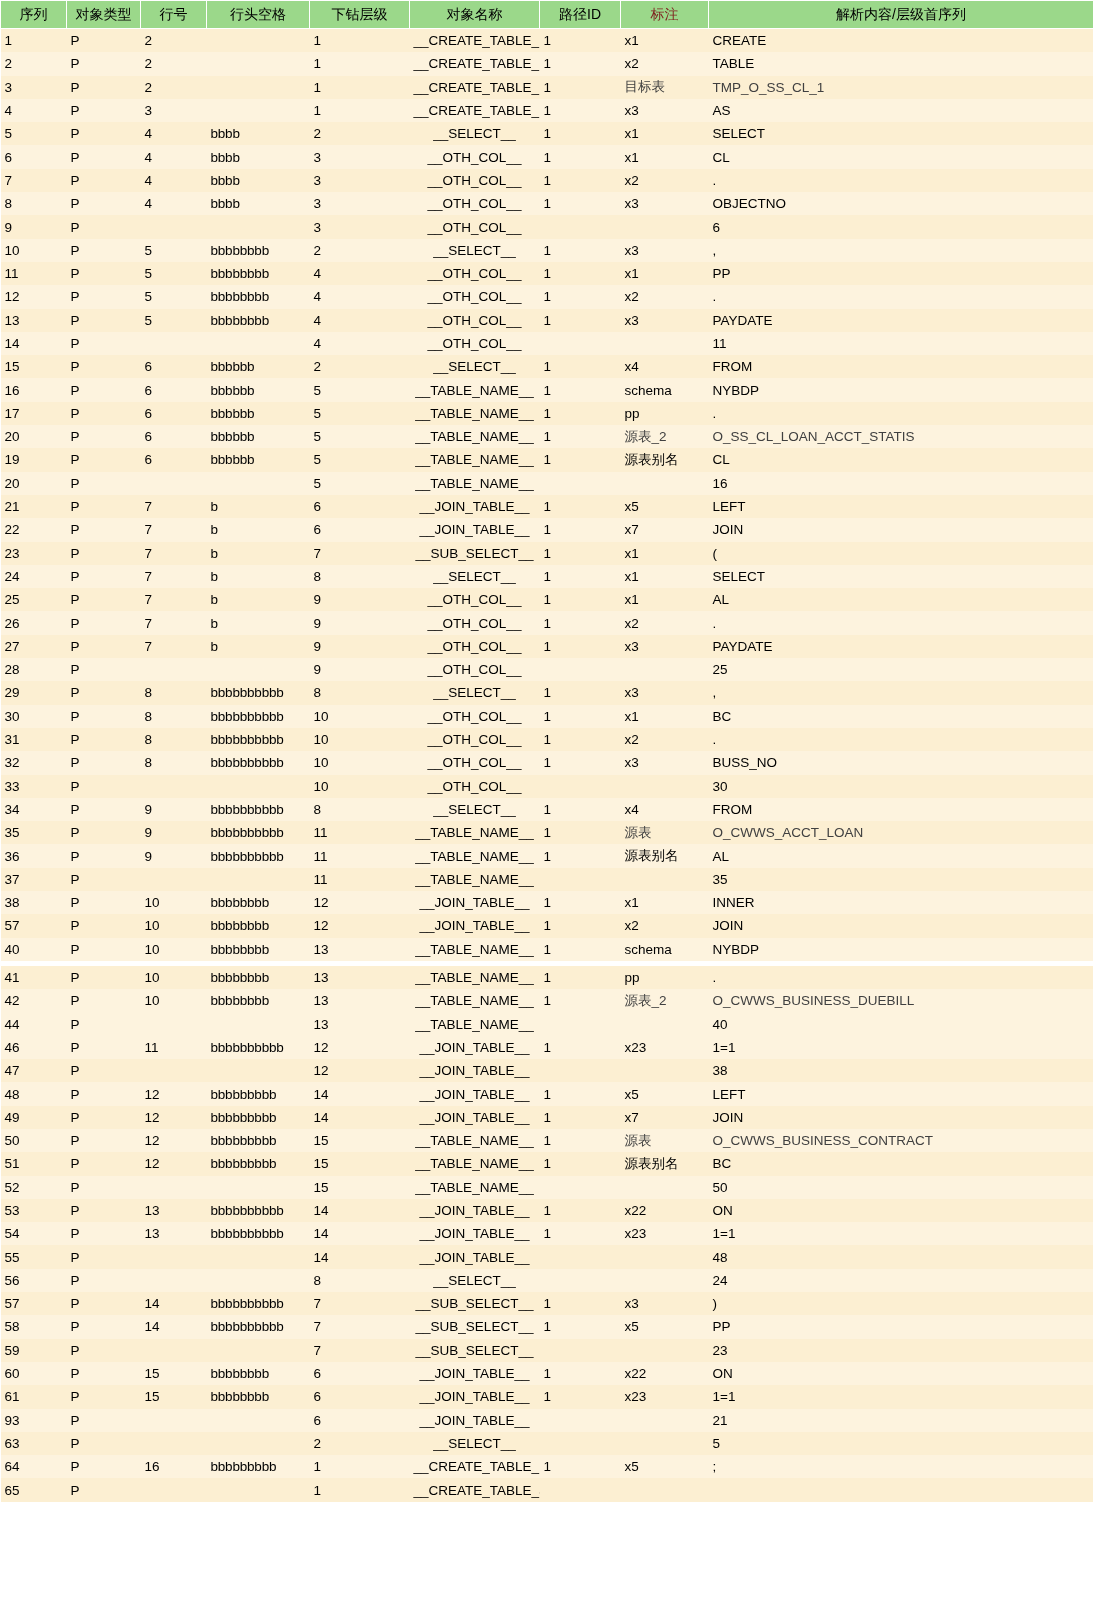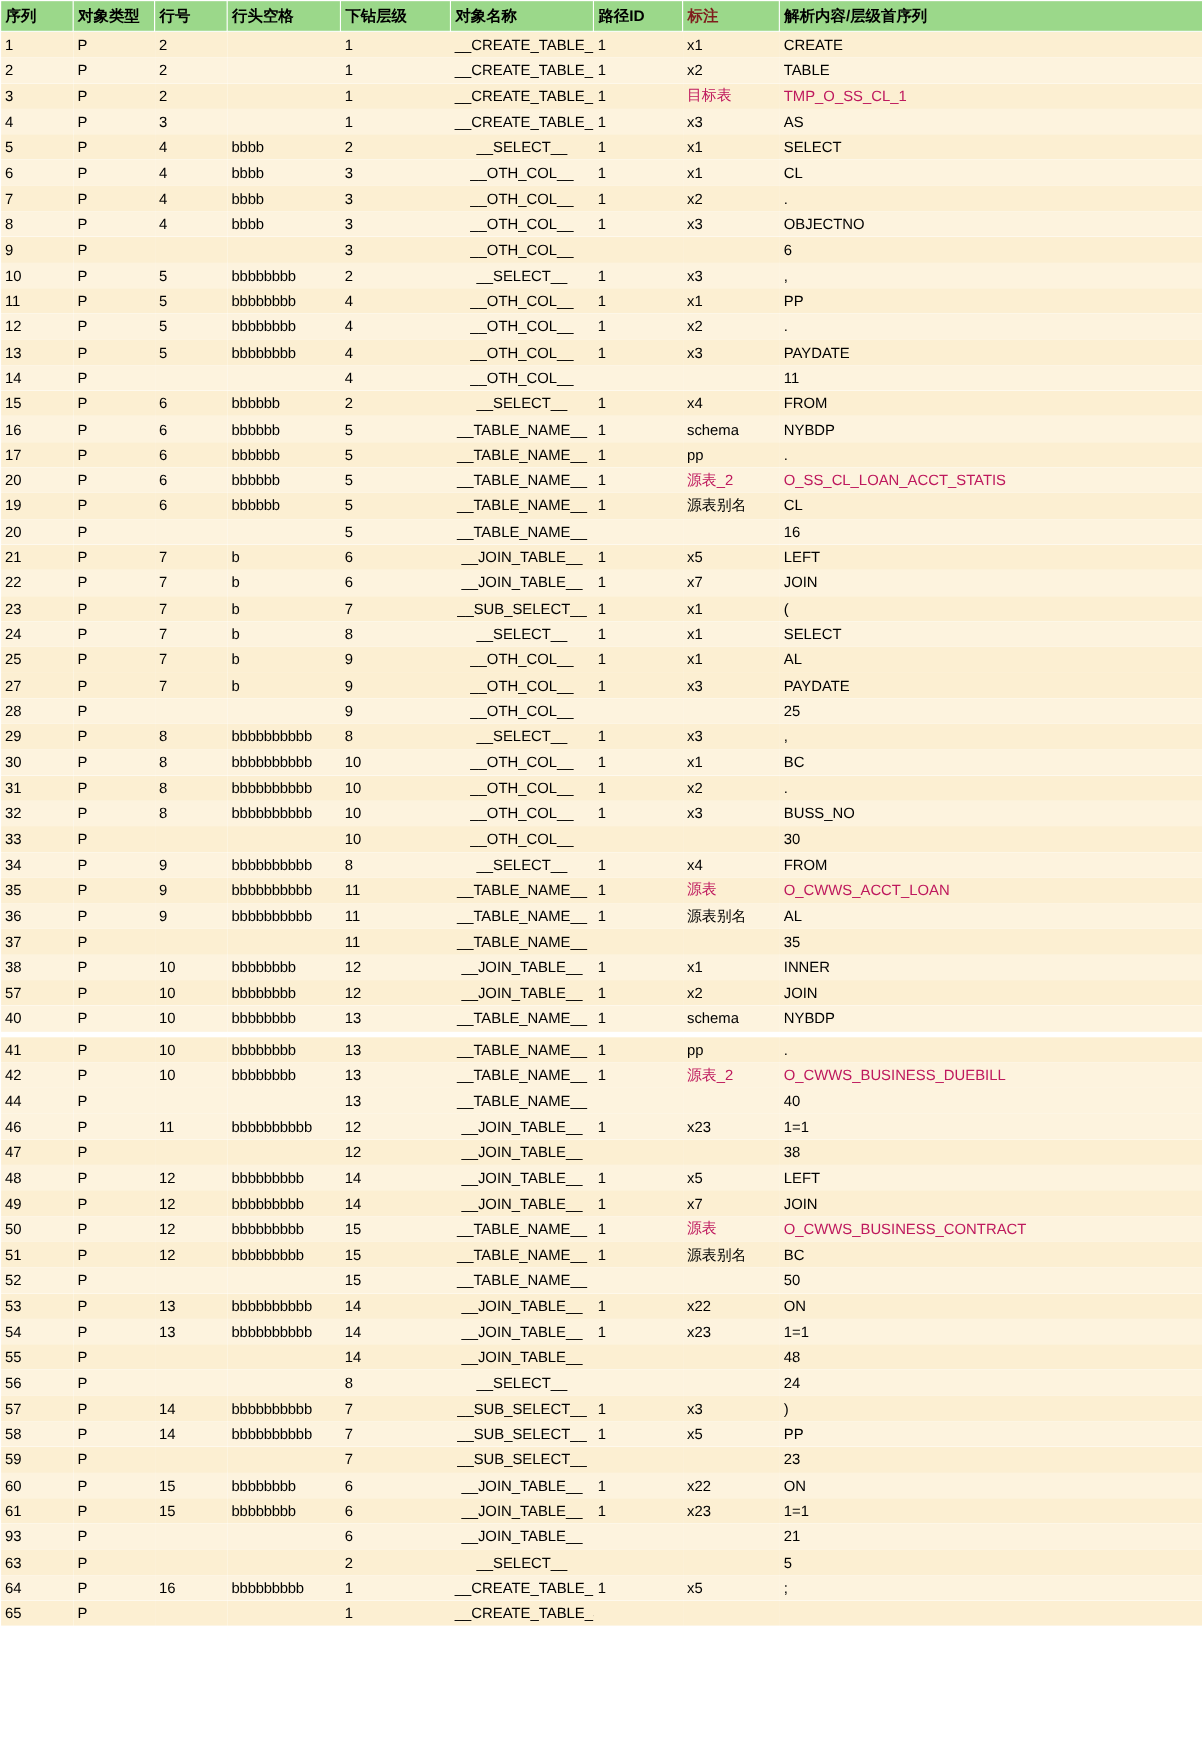--- a/index.html
+++ b/index.html
@@ -17,26 +17,26 @@
     box-sizing: border-box;
   }
   table.grid {
     border-collapse: collapse;
     width: 1093px;
     table-layout: fixed;
   }
   table.grid th {
     background: #9bd88a;
     border: 1px solid #ffffff;
-    font-weight: bold;
+    font-weight: normal;
     font-size: 14px;
     color: #000000;
     height: 27px;
     padding: 0 4px;
-    text-align: left;
+    text-align: center;
     white-space: nowrap;
   }
   table.grid th.accent {
     color: #7f1d1d;
   }
   table.grid td {
     border: 0;
     height: 23.3px;
     padding: 0 4px;
     vertical-align: middle;
@@ -48,21 +48,21 @@
   tr.sep td { background: #ffffff; height: 5px; padding: 0; }
   td.c-seq { text-align: left; }
   td.c-type { text-align: left; }
   td.c-line { text-align: left; }
   td.c-indent { text-align: left; letter-spacing: -0.2px; }
   td.c-level { text-align: left; }
   td.c-objname { text-align: center; }
   td.c-pathid { text-align: left; }
   td.c-mark { text-align: left; }
   td.c-content { text-align: left; }
-  .red { color: #be185d; }
+  .red { color: #404040; }
   
   col.w-seq { width: 66px; }
   col.w-type { width: 74px; }
   col.w-line { width: 66px; }
   col.w-indent { width: 103px; }
   col.w-level { width: 100px; }
   col.w-objname { width: 130px; }
   col.w-pathid { width: 81px; }
   col.w-mark { width: 88px; }
   col.w-content { width: 385px; }
@@ -365,20 +365,31 @@
           <td class="c-seq">25</td>
           <td class="c-type">P</td>
           <td class="c-line">7</td>
           <td class="c-indent">b</td>
           <td class="c-level">9</td>
           <td class="c-objname">__OTH_COL__</td>
           <td class="c-pathid">1</td>
           <td class="c-mark">x1</td>
           <td class="c-content">AL</td>
         </tr>
+        <tr class="band-b">
+          <td class="c-seq">26</td>
+          <td class="c-type">P</td>
+          <td class="c-line">7</td>
+          <td class="c-indent">b</td>
+          <td class="c-level">9</td>
+          <td class="c-objname">__OTH_COL__</td>
+          <td class="c-pathid">1</td>
+          <td class="c-mark">x2</td>
+          <td class="c-content">.</td>
+        </tr>
         <tr class="band-a">
           <td class="c-seq">27</td>
           <td class="c-type">P</td>
           <td class="c-line">7</td>
           <td class="c-indent">b</td>
           <td class="c-level">9</td>
           <td class="c-objname">__OTH_COL__</td>
           <td class="c-pathid">1</td>
           <td class="c-mark">x3</td>
           <td class="c-content">PAYDATE</td>

